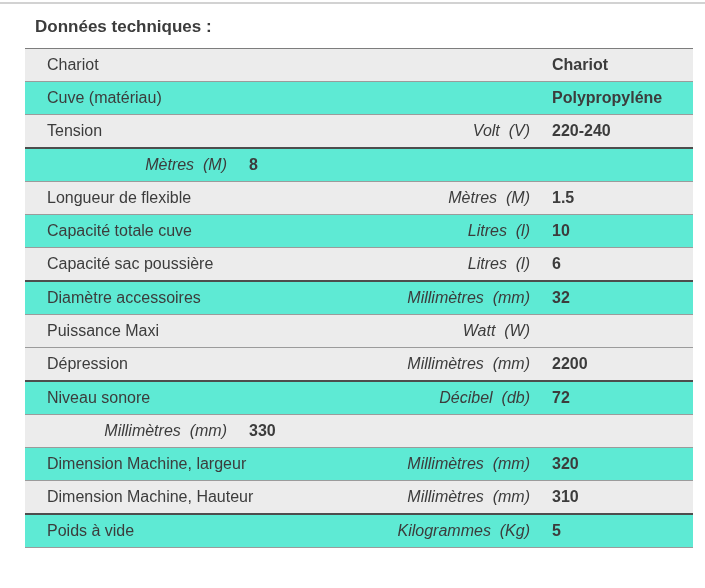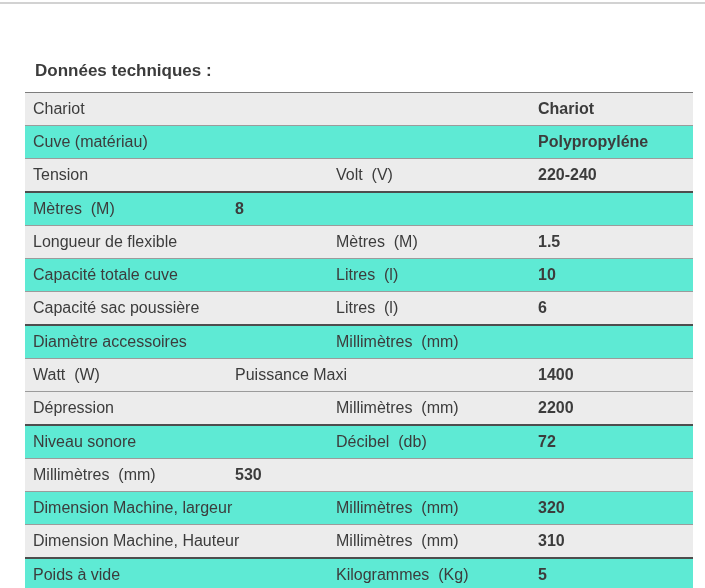--- a/index.html
+++ b/index.html
@@ -29,46 +29,45 @@
     top: 3px;
     width: 668px;
   }
   .heading {
     box-sizing: border-box;
     height: 46px;
     padding: 14px 0 0 10px;
     font-size: 17px;
     font-weight: bold;
     border-bottom: 1px solid #7d7d7d;
-    margin-top: 44px;
   }
   .row {
     display: flex;
     box-sizing: border-box;
     height: 33px;
     align-items: center;
     border-bottom: 1px solid #9b9b9b;
     font-size: 16px;
     background: #5eead4;
   }
   .row.stripe {
     background: #ececec;
   }
   .row.group-end {
     height: 34px;
     border-bottom: 2px solid #4d4d4d;
   }
   .cell {
     box-sizing: border-box;
-    padding-left: 8px;
+    padding-left: 22px;
     overflow: hidden;
     white-space: nowrap;
   }
   .cell.param { width: 303px; }
-  .cell.unit  { width: 202px; white-space: pre; }
+  .cell.unit  { width: 202px; font-style: italic; white-space: pre; text-align: right; }
   .cell.value { width: 163px; font-weight: bold; }
 </style>
 </head>
 <body>
 
 <div class="top-rule"></div>
 
 <div class="spec-table">
   <div class="heading">Données techniques :</div>
   <div id="rows">
@@ -102,39 +101,39 @@
         <div class="cell value">10</div>
       </div>
       <div class="row stripe group-end">
         <div class="cell param">Capacité sac poussière</div>
         <div class="cell unit">Litres  (l)</div>
         <div class="cell value">6</div>
       </div>
       <div class="row">
         <div class="cell param">Diamètre accessoires</div>
         <div class="cell unit">Millimètres  (mm)</div>
+        <div class="cell value">32</div>
       </div>
       <div class="row stripe">
+        <div class="cell param">Puissance Maxi</div>
         <div class="cell unit">Watt  (W)</div>
-        <div class="cell param">Puissance Maxi</div>
-        <div class="cell value">1400</div>
       </div>
       <div class="row stripe group-end">
         <div class="cell param">Dépression</div>
         <div class="cell unit">Millimètres  (mm)</div>
         <div class="cell value">2200</div>
       </div>
       <div class="row">
         <div class="cell param">Niveau sonore</div>
         <div class="cell unit">Décibel  (db)</div>
         <div class="cell value">72</div>
       </div>
       <div class="row stripe">
         <div class="cell unit">Millimètres  (mm)</div>
-        <div class="cell value">530</div>
+        <div class="cell value">330</div>
       </div>
       <div class="row">
         <div class="cell param">Dimension Machine, largeur</div>
         <div class="cell unit">Millimètres  (mm)</div>
         <div class="cell value">320</div>
       </div>
       <div class="row stripe group-end">
         <div class="cell param">Dimension Machine, Hauteur</div>
         <div class="cell unit">Millimètres  (mm)</div>
         <div class="cell value">310</div>

